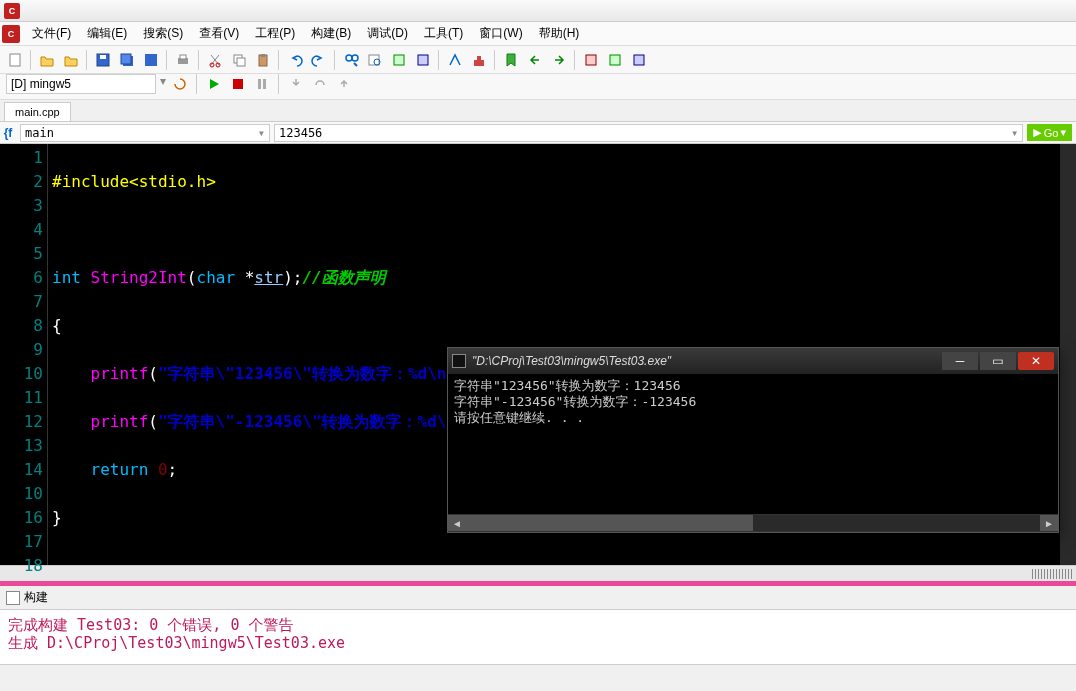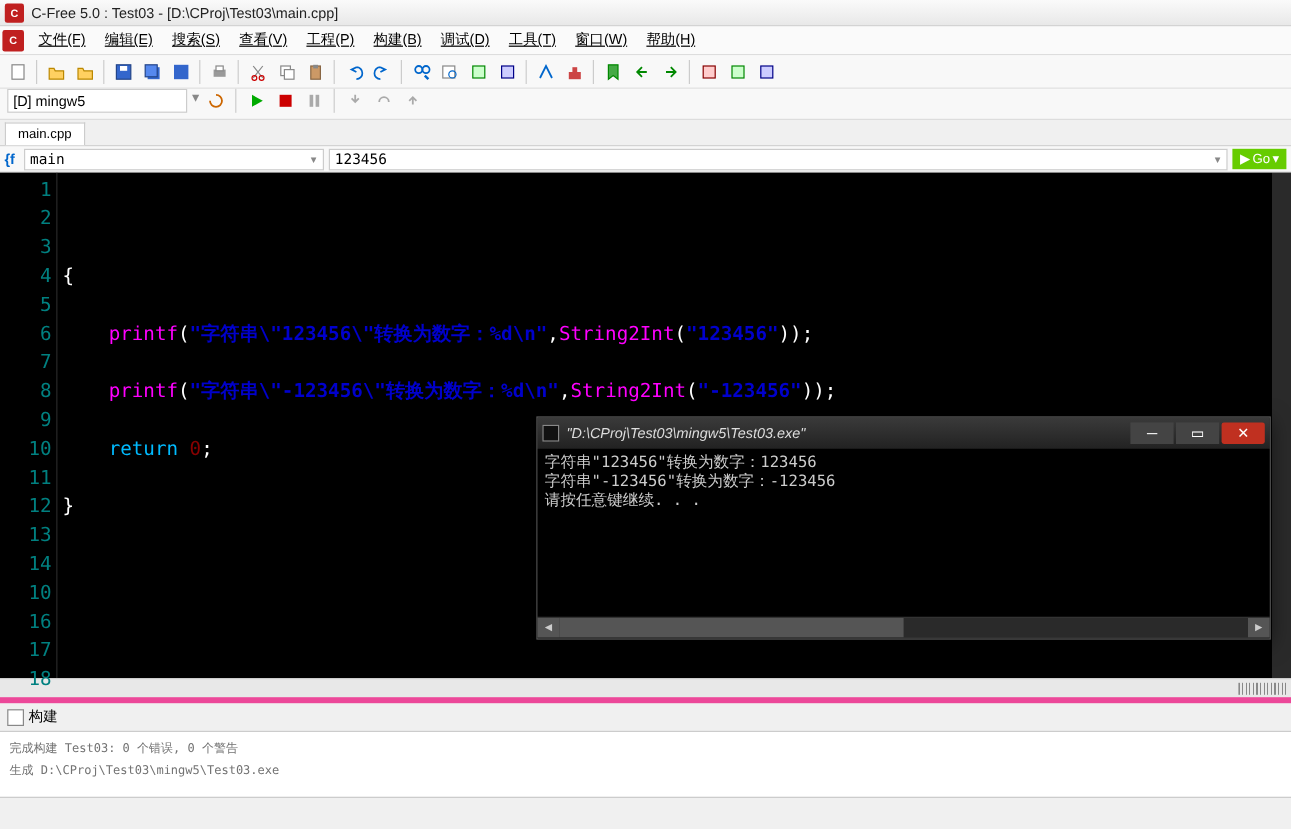--- a/index.html
+++ b/index.html
@@ -6,21 +6,21 @@
 body { font-family:"Microsoft YaHei",Arial,sans-serif; font-size:12px; background:#f0f0f0; overflow:hidden; width:1076px; height:691px; }
 
 
 .titlebar { height:22px; background:linear-gradient(#fafafa,#e8e8e8); display:flex; align-items:center; padding:0 4px; border-bottom:1px solid #ccc; }
 .titlebar .icon { width:16px; height:16px; background:#c02020; display:inline-flex; align-items:center; justify-content:center; color:#fff; font-size:9px; font-weight:bold; border-radius:2px; }
 .titlebar .title { margin-left:6px; flex:1; color:#222; }
 
 
 .menubar { height:24px; background:#fafafa; display:flex; align-items:center; padding:0 2px; border-bottom:1px solid #ddd; }
 .menubar .icon { width:18px; height:18px; background:#c02020; display:inline-flex; align-items:center; justify-content:center; color:#fff; font-size:9px; font-weight:bold; border-radius:2px; margin-right:4px; }
-.menubar .menu { padding:3px 8px; cursor:default;text-decoration:underline; }
+.menubar .menu { padding:3px 8px; cursor:default; }
 
 
 .toolbar { height:28px; background:#f8f8f8; display:flex; align-items:center; padding:0 4px; gap:2px; border-bottom:1px solid #ddd; }
 .tbtn { width:22px; height:22px; display:flex; align-items:center; justify-content:center; border:1px solid transparent; cursor:default; }
 .tsep { width:2px; height:20px; border-left:1px solid #ccc; margin:0 2px; }
 
 
 .targetrow { height:26px; background:#f8f8f8; display:flex; align-items:flex-start; padding:0 6px; gap:4px; border-bottom:1px solid #ddd; }
 .targetrow .combo { width:150px; height:20px; border:1px solid #ccc; background:#fff; padding:0 4px; display:flex; align-items:center; }
 .targetrow .rbtn { width:20px; height:20px; display:flex; align-items:center; justify-content:center; }
@@ -63,31 +63,30 @@
 .console-tb .cclose { background:#c03020; color:#fff; border-radius:2px; }
 .console-body { flex:1; background:#000; color:#ccc; font-family:SimSun,monospace; font-size:13px; padding:4px 6px; white-space:pre; line-height:16px; }
 .console-hs { height:18px; background:#333; display:flex; align-items:center; }
 .console-hs .arrow { width:18px; height:16px; background:#555; color:#ccc; display:flex; align-items:center; justify-content:center; font-size:10px; }
 .console-hs .track { flex:1; background:#2a2a2a; height:16px; position:relative; }
 .console-hs .thumb { position:absolute; left:0; width:50%; height:100%; background:#555; }
 
 
 .bottom-header { background:#f0f0f0; border-top:5px solid #ec4899; border-bottom:1px solid #ccc; padding:3px 6px; display:flex; align-items:center; gap:4px; }
 .bottom-header .bicon { width:14px; height:14px; border:1px solid #888; background:#fff; }
-.bottom-out { background:#fff; font-family:SimSun,monospace; font-size:10px; padding:6px 8px; height:54px; white-space:pre; line-height:18px; color:#737373; }
+.bottom-out { background:#fff; font-family:SimSun,monospace; font-size:15px; padding:6px 8px; height:54px; white-space:pre; line-height:18px; color:#be185d; }
 .statusbar { height:18px; background:#f0f0f0; border-top:1px solid #ccc; }
 
 svg { display:block; }
 </style>
 </head>
 <body>
 
 <div class="titlebar">
   <span class="icon">C</span>
-  <span class="title">C-Free 5.0 : Test03 - [D:\CProj\Test03\main.cpp]</span>
 </div>
 
 <div class="menubar">
   <span class="icon">C</span>
   <span class="menu">文件(F)</span>
   <span class="menu">编辑(E)</span>
   <span class="menu">搜索(S)</span>
   <span class="menu">查看(V)</span>
   <span class="menu">工程(P)</span>
   <span class="menu">构建(B)</span>
@@ -317,21 +316,23 @@
       <div>11</div>
       <div>12</div>
     <div>13</div>
       <div>14</div>
       <div>10</div>
       <div>16</div>
     <div>17</div>
       <div>18</div>
   </div>
   <div class="code">
+<div><span class="tok-pp">#include&lt;stdio.h&gt;</span></div>
 <div> </div>
+<div><span class="tok-kw">int </span><span class="tok-fn">String2Int</span><span class="tok-op">(</span><span class="tok-kw">char </span><span class="tok-op">*</span><span class="tok-id">str</span><span class="tok-op">);</span><span class="tok-cm">//函数声明</span></div>
 <div><span class="tok-op">{</span></div>
 <div><span>    </span><span class="tok-fn">printf</span><span class="tok-op">(</span><span class="tok-str">"字符串\"123456\"转换为数字：%d\n"</span><span class="tok-op">,</span><span class="tok-fn">String2Int</span><span class="tok-op">(</span><span class="tok-str">"123456"</span><span class="tok-op">));</span></div>
 <div><span>    </span><span class="tok-fn">printf</span><span class="tok-op">(</span><span class="tok-str">"字符串\"-123456\"转换为数字：%d\n"</span><span class="tok-op">,</span><span class="tok-fn">String2Int</span><span class="tok-op">(</span><span class="tok-str">"-123456"</span><span class="tok-op">));</span></div>
 <div><span>    </span><span class="tok-kw">return </span><span class="tok-num">0</span><span class="tok-op">;</span></div>
 <div><span class="tok-op">}</span></div>
 
 
 
 
 

